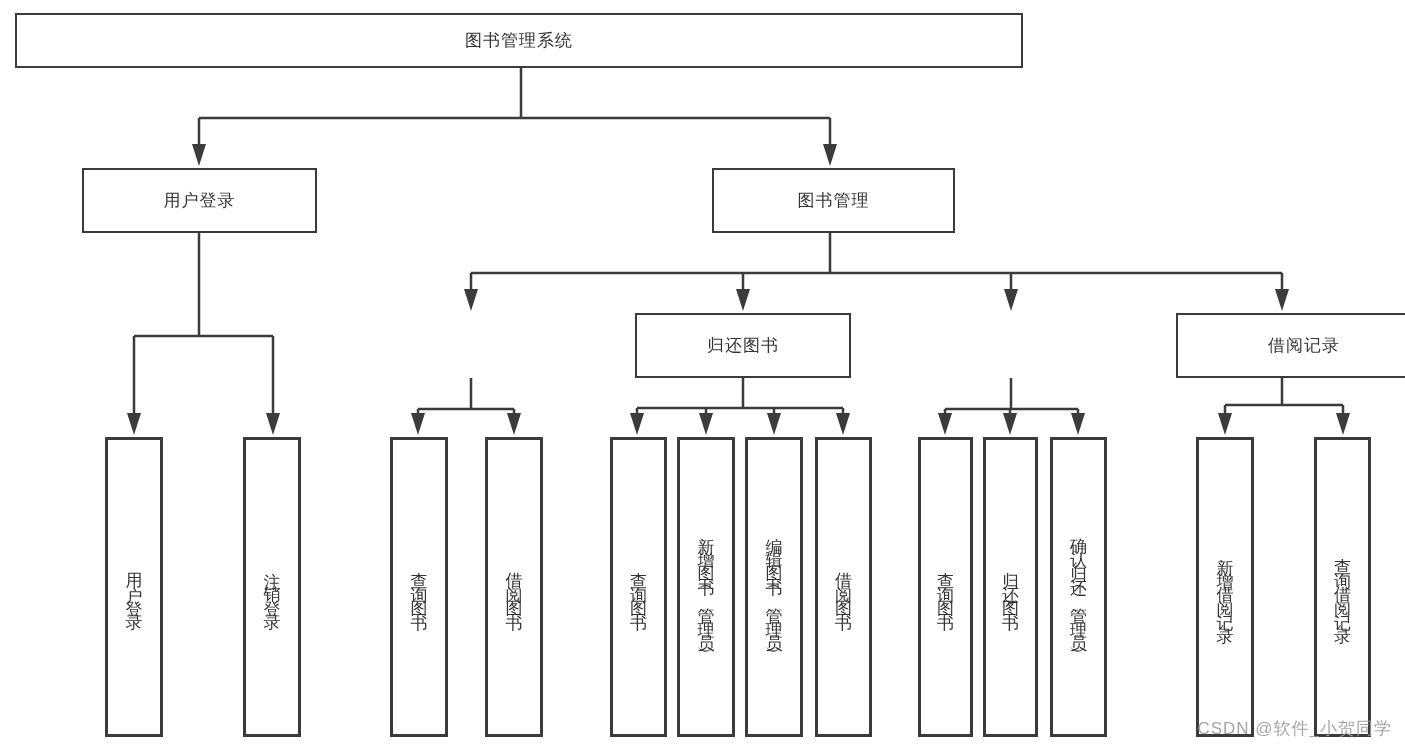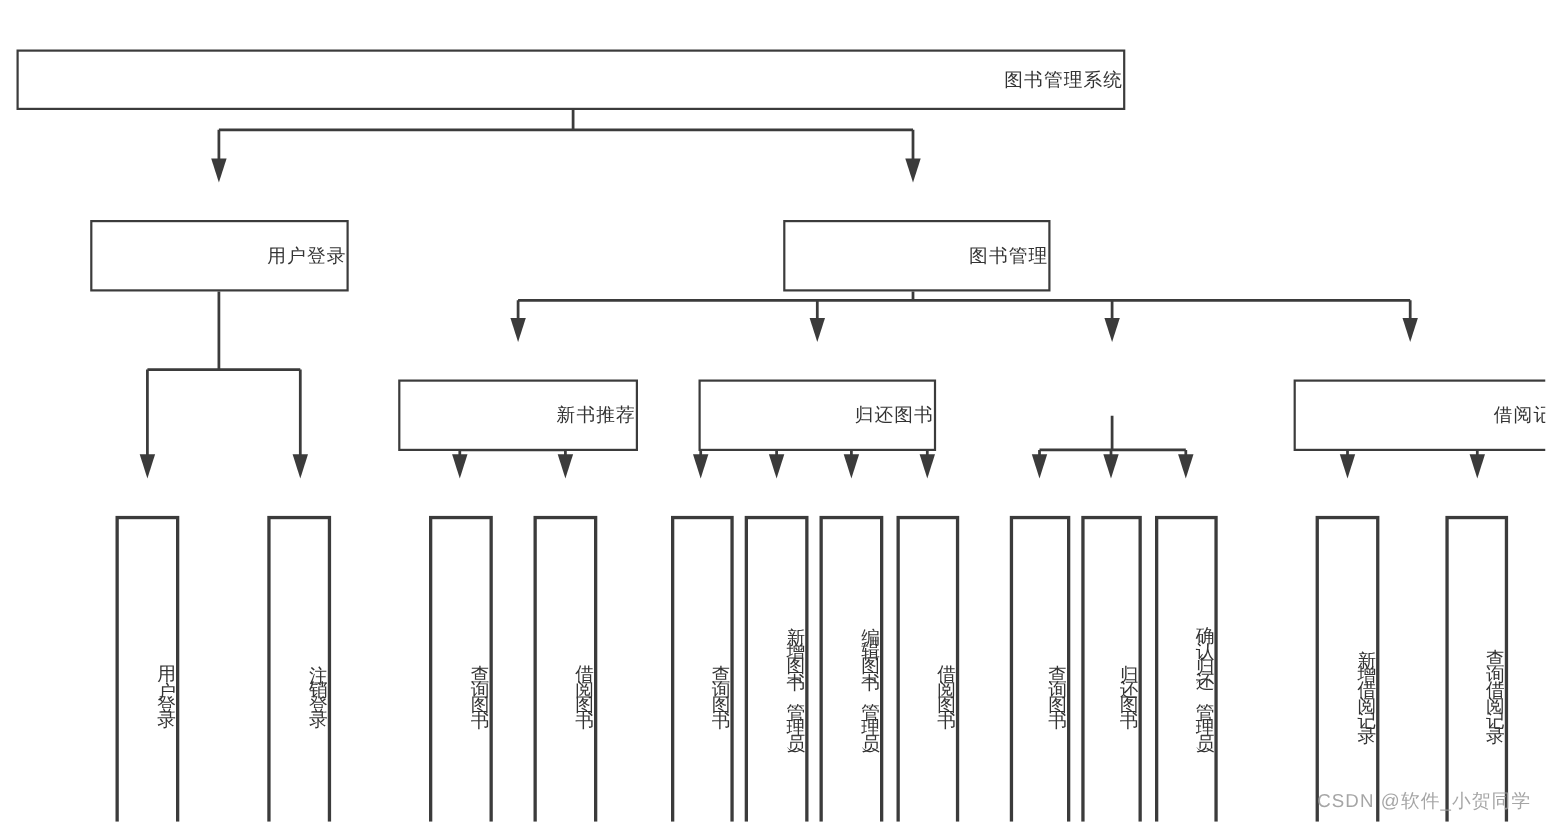--- a/index.html
+++ b/index.html
@@ -12,23 +12,22 @@
   }
   #connectors{
     position:absolute;left:0;top:0;width:1405px;height:747px;
     z-index:1;pointer-events:none;
   }
   .box{
     position:absolute;
     box-sizing:border-box;
     background:#fff;
     border:2px solid #3b3b3b;
-    display:flex;align-items:center;justify-content:flex-end;
+    display:flex;align-items:center;justify-content:center;
     z-index:2;
-    margin-top:32px;
   }
   .lbl{
     color:#333;
     font-size:17px;
     letter-spacing:1px;
     white-space:nowrap;
   }
   .leaf{border-width:3px;}
   .leaf .lbl{
     writing-mode:vertical-lr;
@@ -90,23 +89,20 @@
     <span class="lbl">图书管理系统</span>
   </div>
 
   <div class="box" style="left:82px;top:168px;width:235px;height:65px">
     <span class="lbl">用户登录</span>
   </div>
   <div class="box" style="left:712px;top:168px;width:243px;height:65px">
     <span class="lbl">图书管理</span>
   </div>
 
-  <div class="box" style="left:362px;top:313px;width:218px;height:65px">
-    <span class="lbl">新书推荐</span>
-  </div>
   <div class="box" style="left:635px;top:313px;width:216px;height:65px">
     <span class="lbl">归还图书</span>
   </div>
   <div class="box" style="left:1176px;top:313px;width:256px;height:65px">
     <span class="lbl">借阅记录</span>
   </div>
 
   <div class="box leaf" style="left:105px;top:437px;width:58px;height:300px">
     <span class="lbl">用户登录</span>
   </div>

